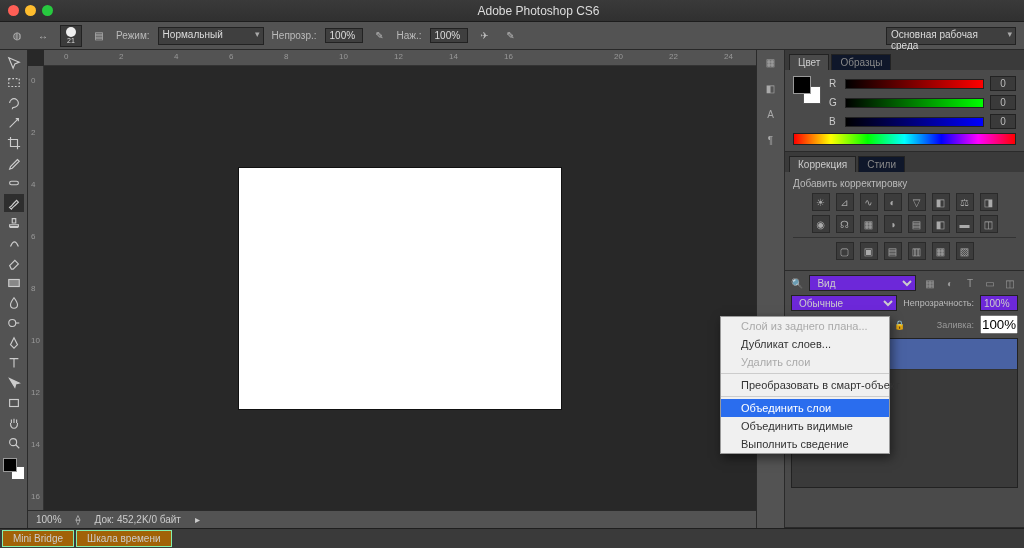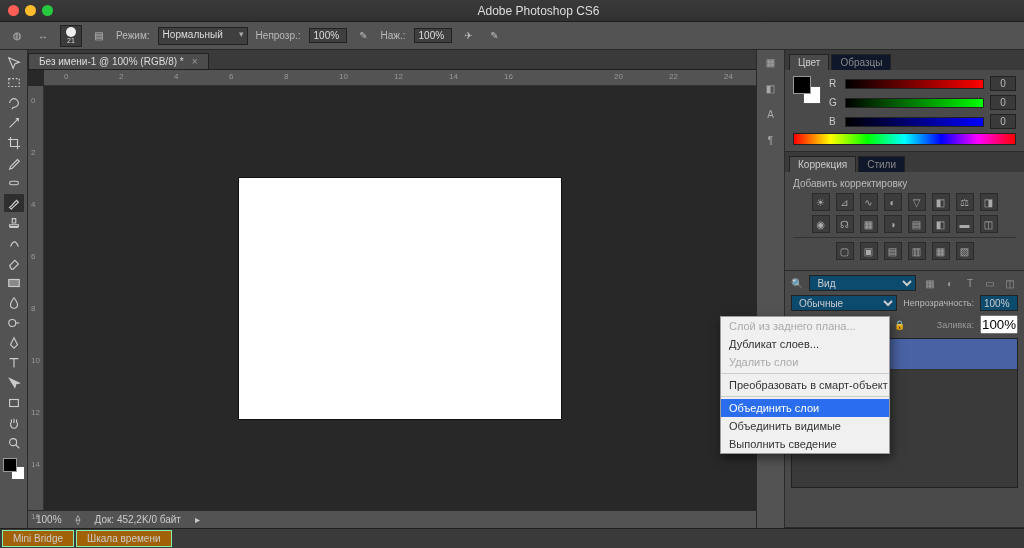--- a/index.html
+++ b/index.html
@@ -67,32 +67,32 @@
 .track.r { background:linear-gradient(to right,#000,#f00); }
 .track.g { background:linear-gradient(to right,#000,#0f0); }
 .track.b { background:linear-gradient(to right,#000,#00f); }
 .srow .val { width:26px; background:#3a3a3a; border:1px solid #222; text-align:center; padding:1px 0; }
 .spectrum { height:12px; background:linear-gradient(to right, #f00,#ff0,#0f0,#0ff,#00f,#f0f,#f00); border:1px solid #222; margin-top:4px; }
 
 .adj-row { display:flex; gap:6px; justify-content:center; margin:4px 0; }
 .adj-row .a { width:18px; height:18px; background:#3c3c3c; border:1px solid #2a2a2a; display:flex; align-items:center; justify-content:center; color:#aaa; font-size:10px; }
 
 .layer-opts { display:flex; align-items:center; gap:6px; margin-bottom:4px; }
-.layer-opts select, .layer-opts input { background:#0c4a6e; border:1px solid #222; color:#ccc; font-size:10px; padding:1px 3px; height:16px; }
+.layer-opts select, .layer-opts input { background:#6d28d9; border:1px solid #222; color:#ccc; font-size:10px; padding:1px 3px; height:16px; }
 .layer-opts .blend { flex:1; }
 .lock-row { display:flex; align-items:center; gap:6px; font-size:9px; color:#999; margin-bottom:4px; }
 .lock-row .icons { display:flex; gap:4px; }
 .lock-row .icons span { width:13px; height:13px; display:flex; align-items:center; justify-content:center; color:#aaa; }
 .layer-list { background:#3a3a3a; border:1px solid #222; min-height:150px; }
 .layer-item { display:flex; align-items:center; gap:8px; padding:4px 6px; background:#4962a3; color:#eee; border-bottom:1px solid #333; }
 .layer-item .eye { width:14px; text-align:center; }
 .layer-item .thumb { width:26px; height:22px; background:#fff; border:1px solid #777; }
 
 .context-menu { position:absolute; left:720px; top:316px; width:170px; background:#f0f0f0; border:1px solid #9a9a9a; box-shadow:2px 4px 10px rgba(0,0,0,.5); font-size:11px; color:#333; z-index:100; }
-.context-menu .mi { padding:3px 8px; white-space:nowrap; }
+.context-menu .mi { padding:3px 20px; white-space:nowrap; }
 .context-menu .mi.disabled { color:#aaa; }
 .context-menu .mi.sel { background:#2a6dee; color:#fff; }
 .context-menu hr { border:none; border-top:1px solid #ccc; margin:2px 0; }
 
 .bottombar { height:20px; background:#3a3a3a; border-top:1px solid #1f1f1f; display:flex; align-items:center; gap:2px; padding:0 2px; font-size:10px; color:#ccc; }
 .bottombar .btab { padding:2px 10px; background:#a16207; border:1px solid #86efac; }
 .filter-icons { display:flex; gap:4px; margin-left:auto; }
 .filter-icons span { width:16px; height:14px; display:flex; align-items:center; justify-content:center; color:#999; }
 </style>
 </head>
@@ -109,29 +109,30 @@
 
 <div class="optionsbar">
   <span class="icon-btn">◍</span>
   <span class="icon-btn">↔</span>
   <div class="tool-indicator">
     <span class="dot"></span>
     <span class="num">21</span>
   </div>
   <span class="icon-btn">▤</span>
   <span class="opt-label">Режим:</span>
-  <div class="opt-select" style="width:90px"><span>Нормальный</span></div>
+  <div class="opt-select" style="width:106px"><span>Нормальный</span></div>
   <span class="opt-label">Непрозр.:</span>
   <div class="opt-num"><span>100%</span></div>
   <span class="icon-btn">✎</span>
   <span class="opt-label">Наж.:</span>
   <div class="opt-num"><span>100%</span></div>
   <span class="icon-btn">✈</span>
   <span class="icon-btn">✎</span>
   <div class="spacer"></div>
+  <div class="opt-select workspace-select"><span>Основная рабочая среда</span></div>
 </div>
 
 <div class="main">
 
   <div class="toolbox">
     <div class="tb">
         <svg viewBox="0 0 16 16">
           <path d="M2 2l12 5-5 2-2 5z"></path>
         </svg>
       </div>
@@ -232,26 +233,20 @@
           <path d="M10 10l4 4"></path>
         </svg>
       </div>
     <div class="swatches">
         <div class="bg"></div>
         <div class="fg"></div>
       </div>
   </div>
 
   <div class="docarea">
-    <div class="doc-tabs">
-      <div class="doc-tab">
-        <span>Без имени-1 @ 100% (RGB/8) *</span>
-        <span class="x">×</span>
-      </div>
-    </div>
     <div class="rulers-wrap">
       <div class="ruler-h" id="ruler-h">
           <span style="left: 20px;">0</span>
           <span style="left: 75px;">2</span>
           <span style="left: 130px;">4</span>
           <span style="left: 185px;">6</span>
           <span style="left: 240px;">8</span>
           <span style="left: 295px;">10</span>
           <span style="left: 350px;">12</span>
           <span style="left: 405px;">14</span>

